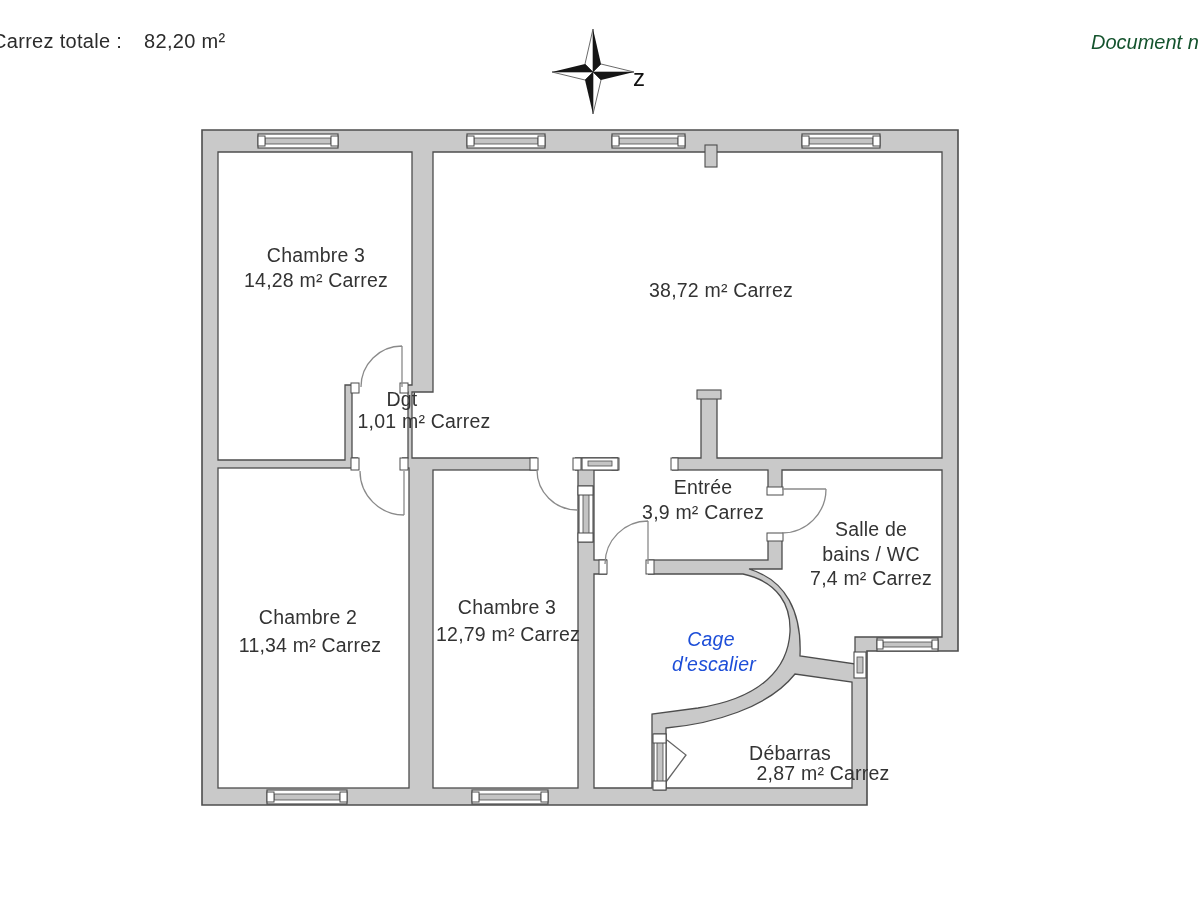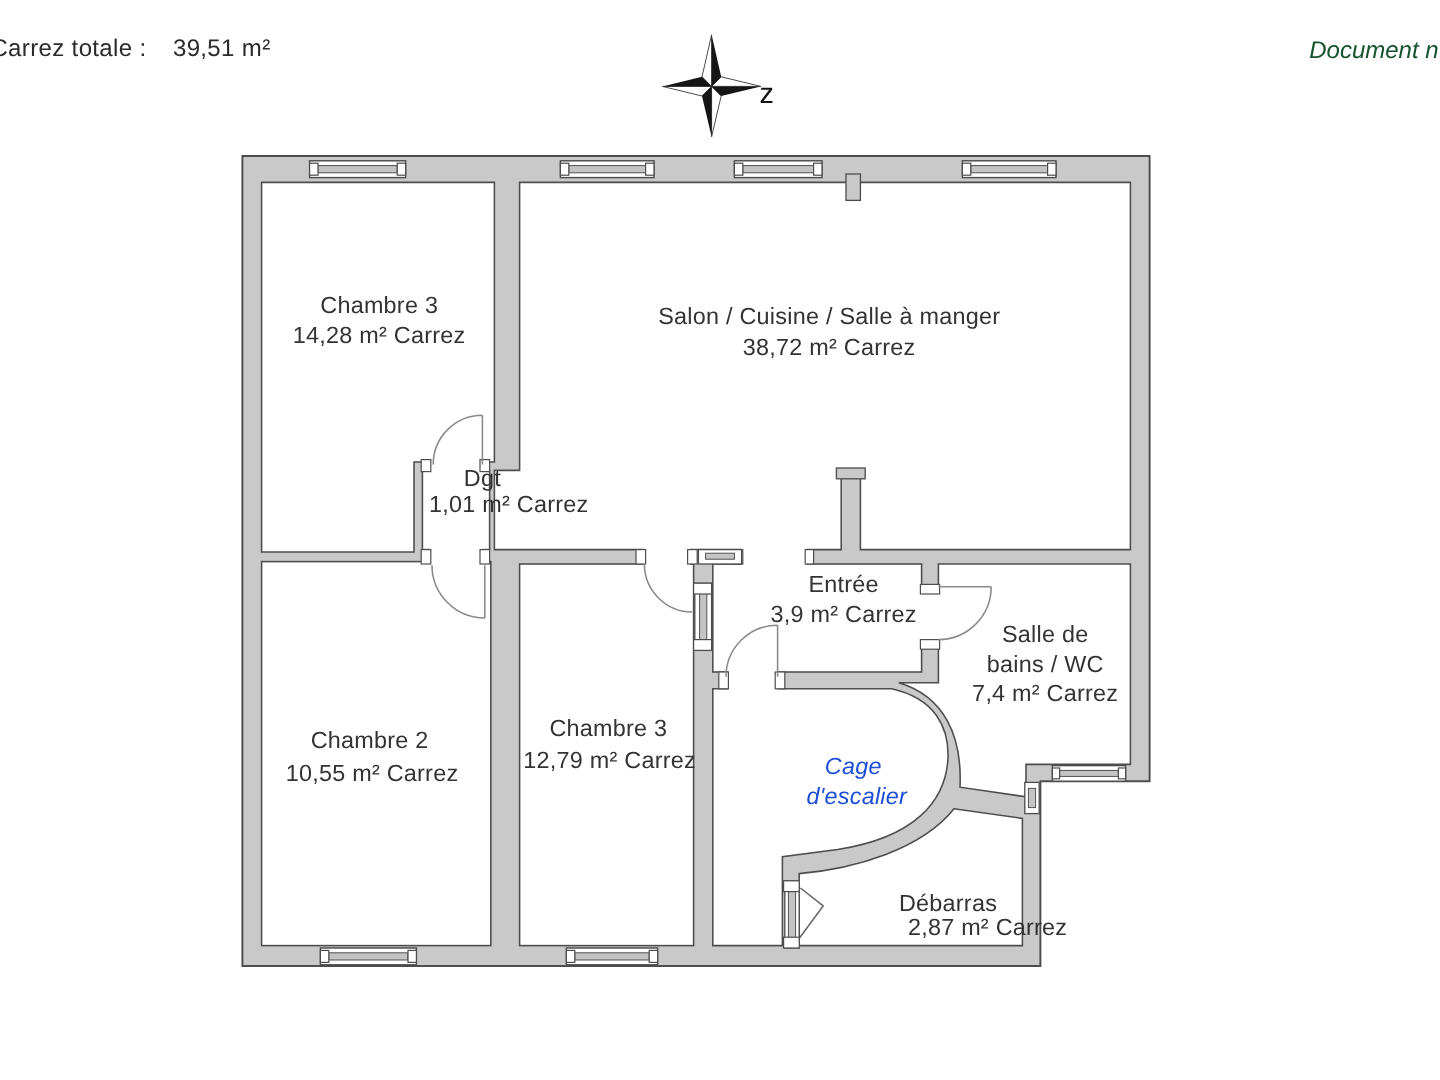--- a/index.html
+++ b/index.html
@@ -14,21 +14,21 @@
        font-size:19.5px;color:#333;letter-spacing:.2px;text-align:center;}
   .lbl.it{font-style:italic;color:#1d4ed8;}
 </style>
 </head>
 <body>
 
 <div id="stage">
 
   <div class="hdr-left">
     <span>Carrez totale :</span>
-    <span>39,51 m²</span>
+    <span>82,20 m²</span>
   </div>
   <div class="hdr-right">Document n</div>
 
   <svg class="plan-svg" width="1200" height="900" viewBox="0 0 1200 900">
 
     <g>
 
       <polygon points="593,29 585,64 593,72" fill="#fff" stroke="#444" stroke-width="0.8"></polygon>
       <polygon points="634,72 601,64 593,72" fill="#fff" stroke="#444" stroke-width="0.8"></polygon>
       <polygon points="593,114 601,80 593,72" fill="#fff" stroke="#444" stroke-width="0.8"></polygon>
@@ -165,35 +165,34 @@
       <g>
         <rect x="582" y="458" width="36" height="12" fill="#fff" stroke-width="1.1"></rect>
         <rect x="588" y="461" width="24" height="5" fill="#c4c4c4" stroke-width="0.8"></rect>
       </g>
     </g>
   </svg>
 
   <div class="lbl" style="left:316px;top:244px">Chambre 3</div>
   <div class="lbl" style="left:316px;top:269px">14,28 m² Carrez</div>
 
-  <div class="lbl" style="left:691px;top:253px">Salon / Cuisine / Salle à manger</div>
-  <div class="lbl" style="left:691px;top:279px">38,72 m² Carrez</div>
+  <div class="lbl" style="left:721px;top:279px">38,72 m² Carrez</div>
 
   <div class="lbl" style="left:402px;top:388px">Dgt</div>
   <div class="lbl" style="left:424px;top:410px">1,01 m² Carrez</div>
 
   <div class="lbl" style="left:703px;top:476px">Entrée</div>
   <div class="lbl" style="left:703px;top:501px">3,9 m² Carrez</div>
 
   <div class="lbl" style="left:871px;top:518px">Salle de</div>
   <div class="lbl" style="left:871px;top:543px">bains / WC</div>
   <div class="lbl" style="left:871px;top:567px">7,4 m² Carrez</div>
 
   <div class="lbl" style="left:308px;top:606px">Chambre 2</div>
-  <div class="lbl" style="left:310px;top:634px">10,55 m² Carrez</div>
+  <div class="lbl" style="left:310px;top:634px">11,34 m² Carrez</div>
 
   <div class="lbl" style="left:507px;top:596px">Chambre 3</div>
   <div class="lbl" style="left:508px;top:623px">12,79 m² Carrez</div>
 
   <div class="lbl it" style="left:711px;top:628px">Cage</div>
   <div class="lbl it" style="left:714px;top:653px">d'escalier</div>
 
   <div class="lbl" style="left:790px;top:742px">Débarras</div>
   <div class="lbl" style="left:823px;top:762px">2,87 m² Carrez</div>
 

